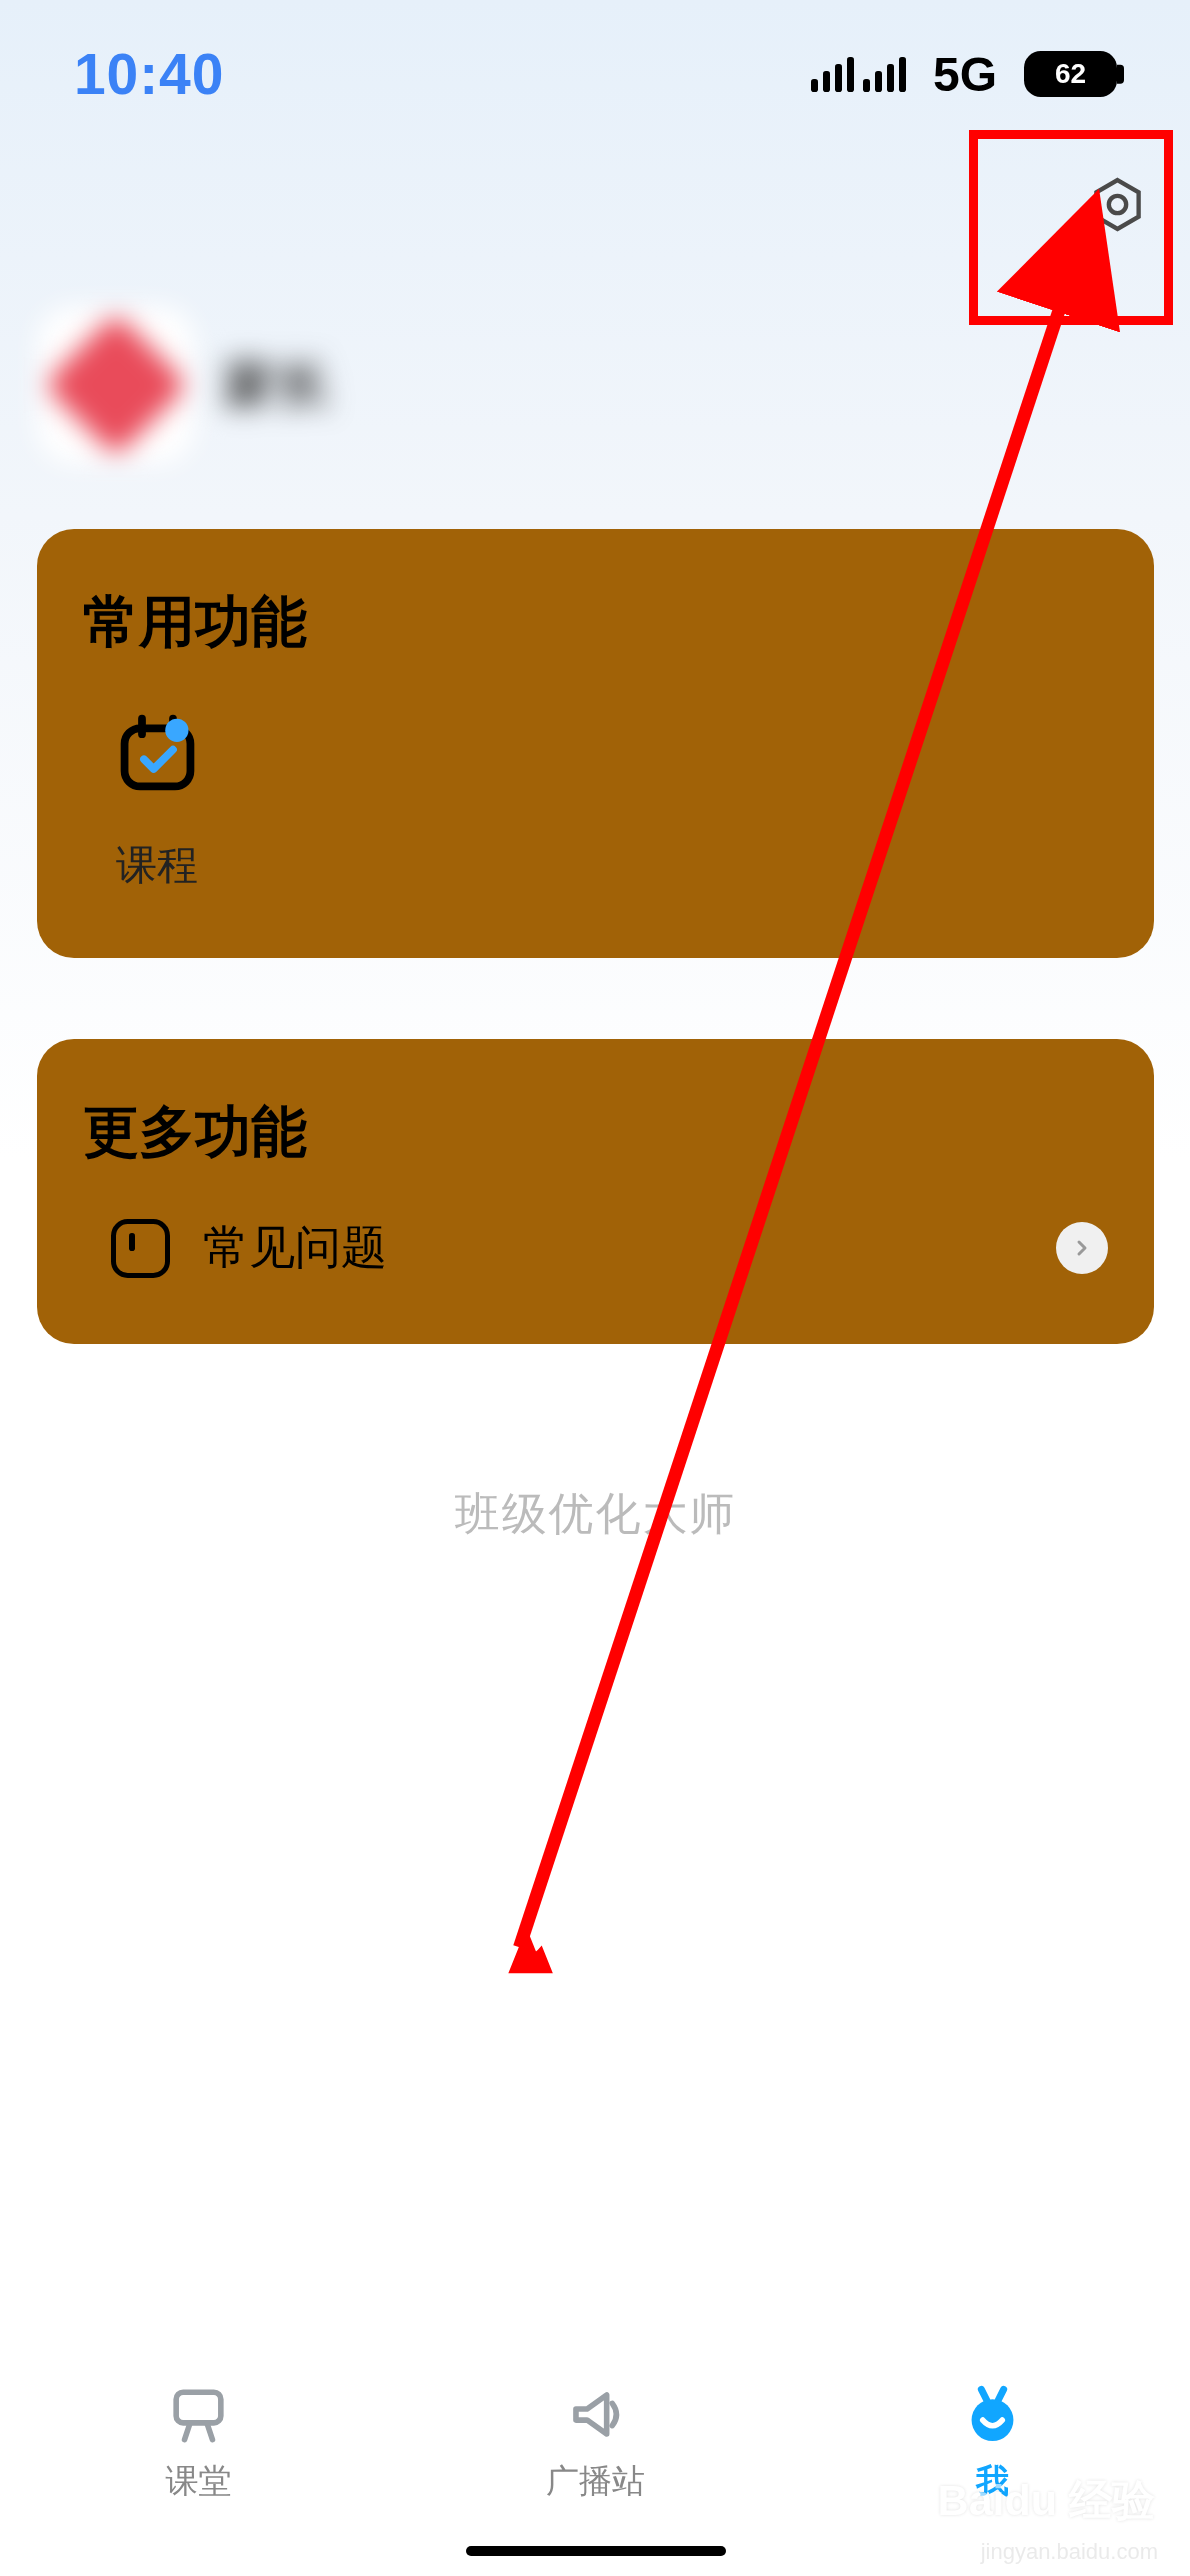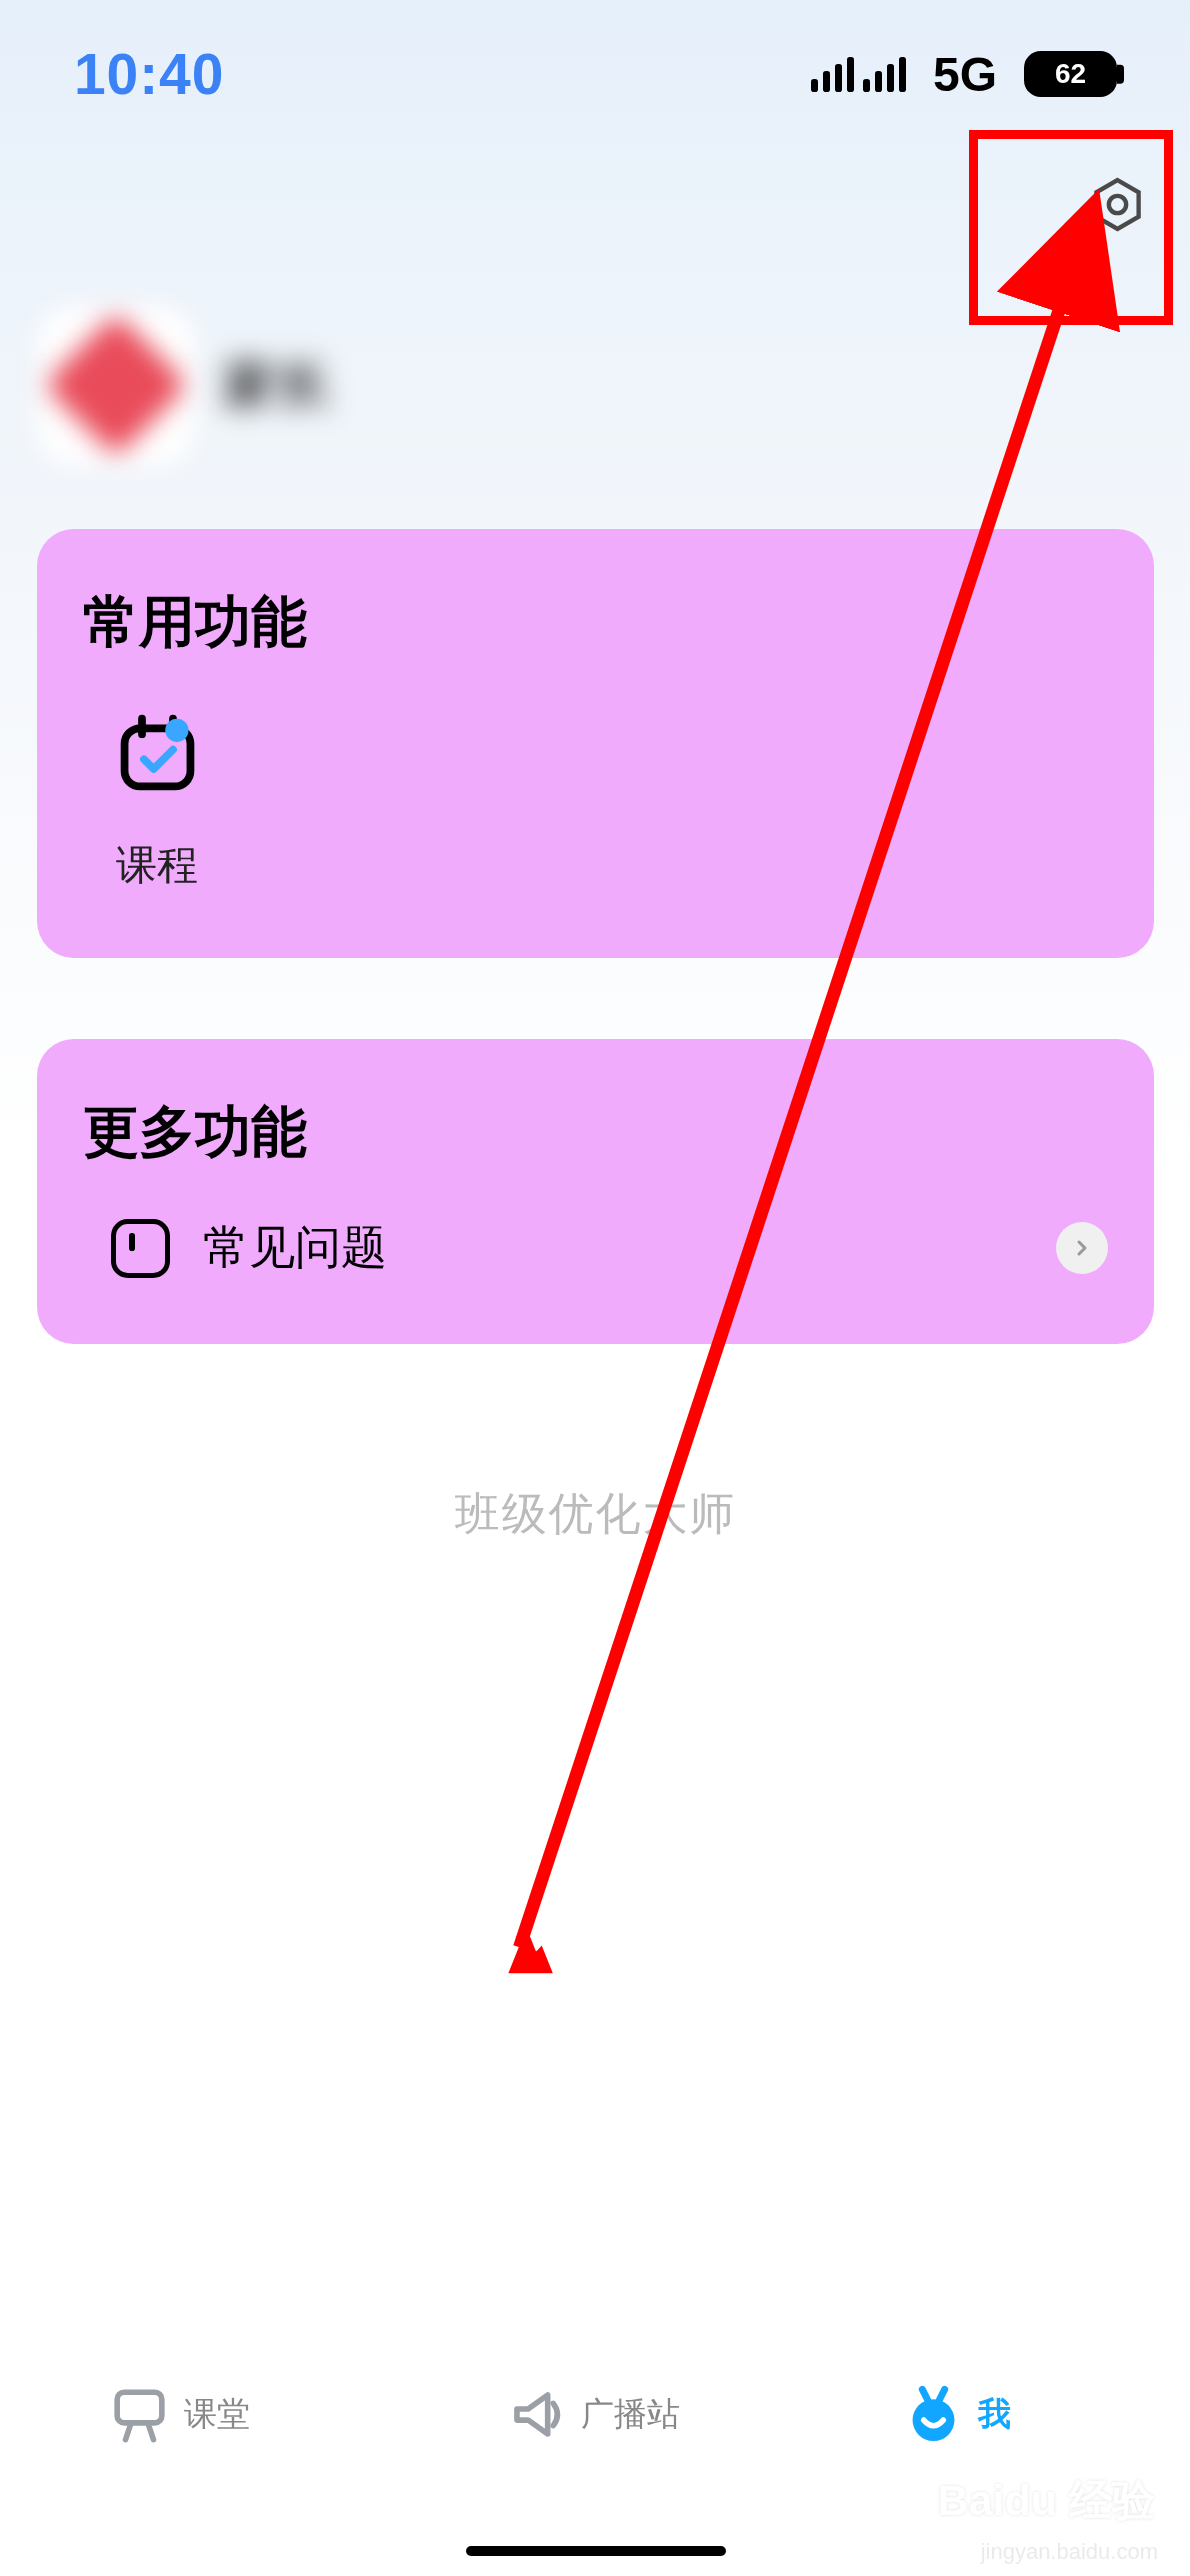--- a/index.html
+++ b/index.html
@@ -114,21 +114,21 @@
       transform:rotate(45deg);
       border-radius:13px;
     }
     .profile-name {
       font-size:54px;
       font-weight:700;
       color:#333;
     }
     
     .card {
-      background:#f0abfc;
+      background:#a16207;
       border-radius:37px;
       position:absolute;
       left:37px;
       right:37px;
       padding:56px 46px 65px;
     }
     .card-title {
       font-size:56px;
       font-weight:700;
       color:#000;
@@ -205,21 +205,21 @@
       right:0;
       height:232px;
       background:#fff;
       display:flex;
       justify-content:space-around;
       align-items:flex-start;
       padding-top:37px;
     }
     .nav-item {
       display:flex;
-      flex-direction:row;
+      flex-direction:column;
       align-items:center;
       gap:11px;
       width:185px;
     }
     .nav-label { font-size:33px; color:#888; }
     .nav-item.active .nav-label { color:#11a6ff; font-weight:600;}
     .home-indicator {
       position:absolute;
       bottom:20.4px;
       left:50%;

